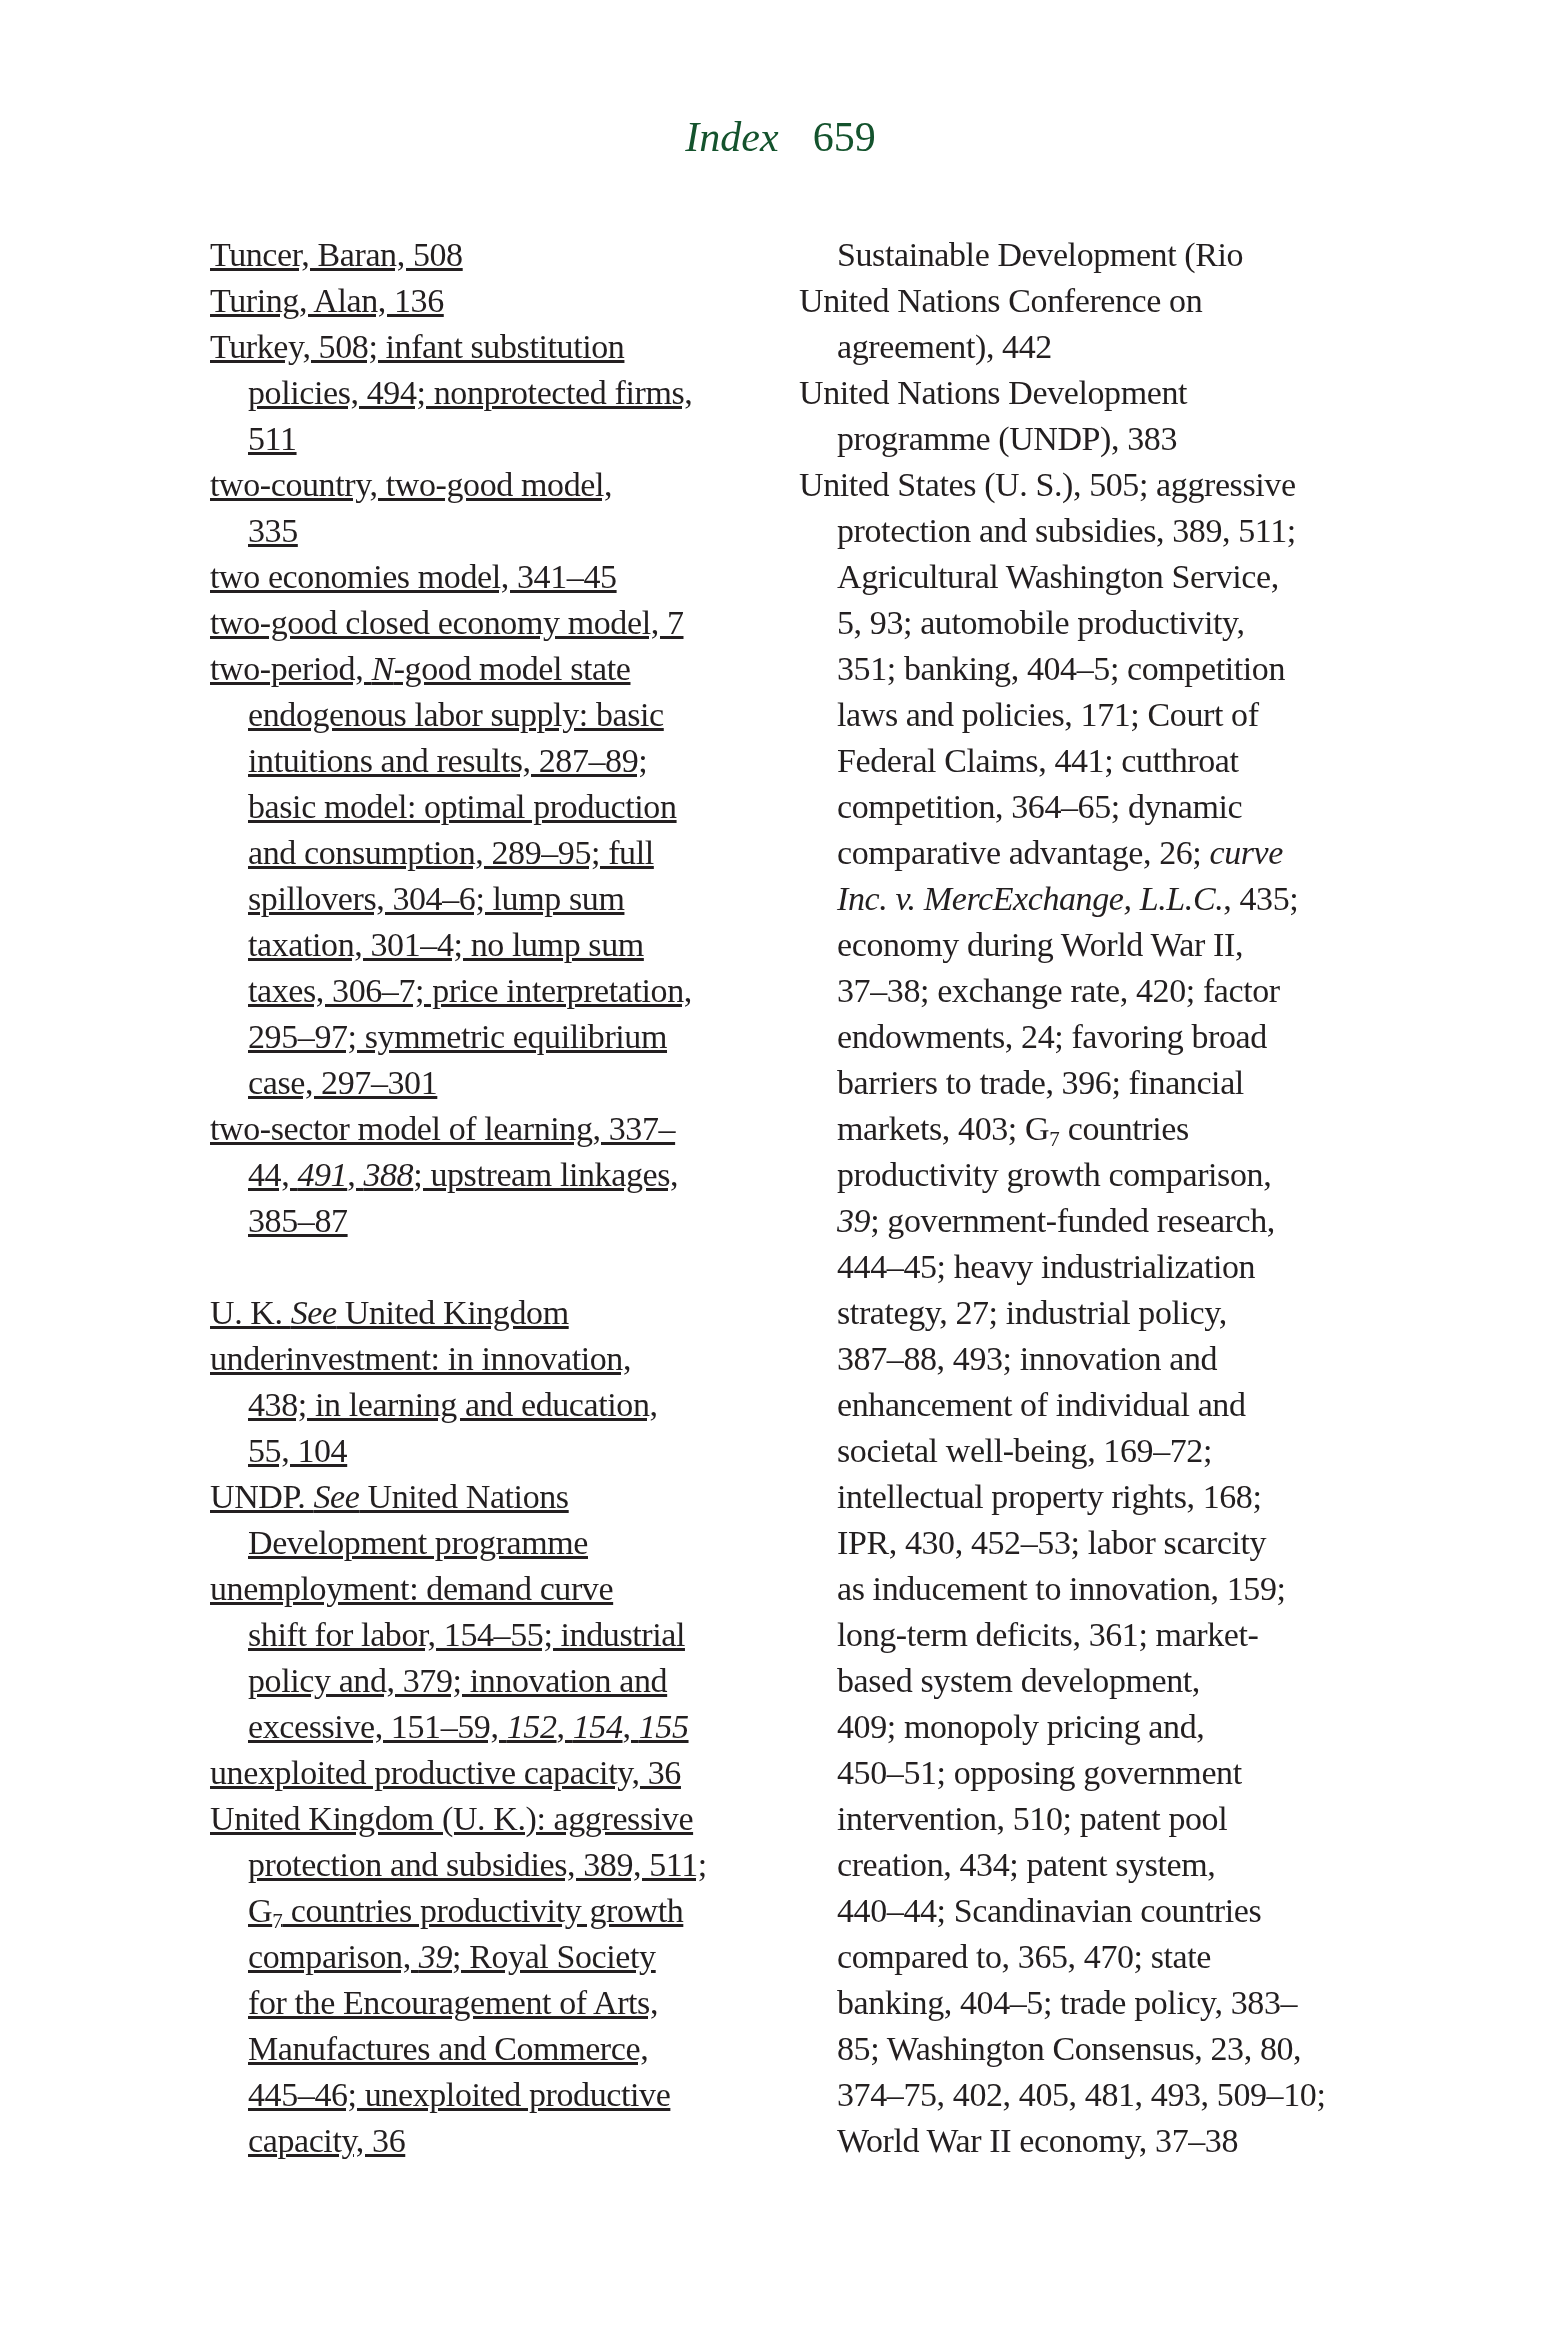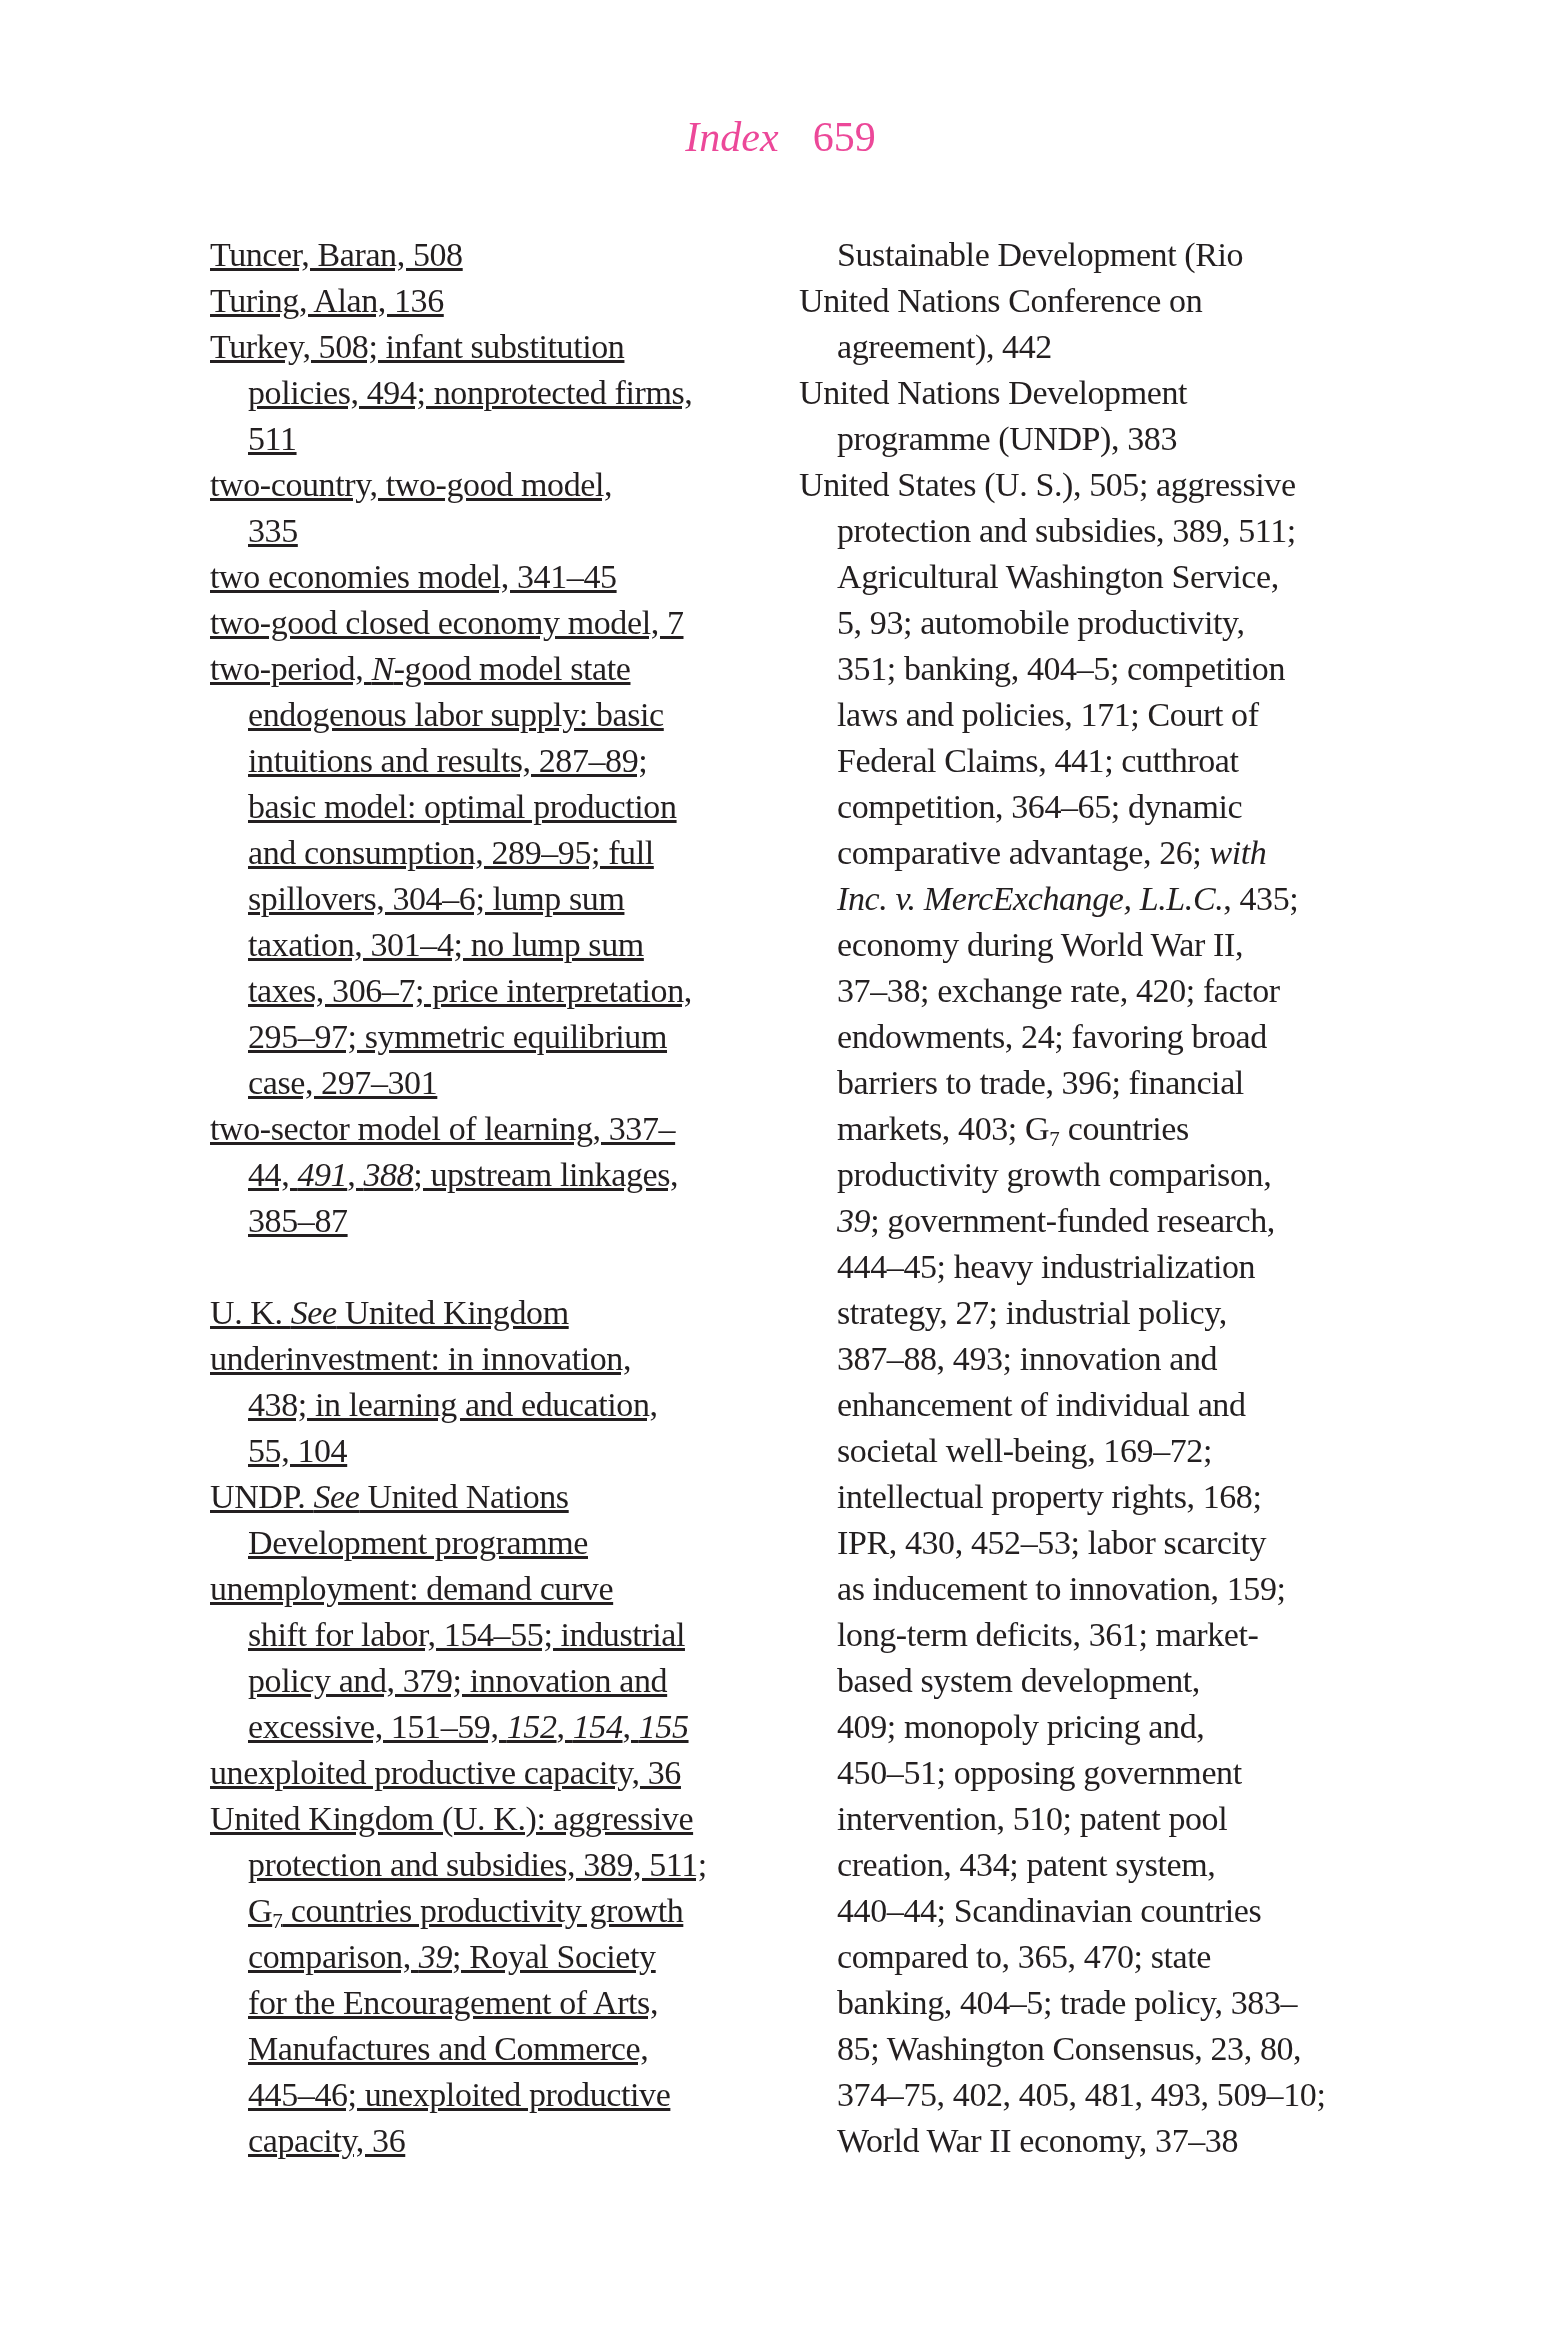--- a/index.html
+++ b/index.html
@@ -11,21 +11,21 @@
     color: #231f20;
     overflow: hidden;
   }
   .page-header {
     position: absolute;
     top: 113px; left: 0;
     width: 1561px;
     text-align: center;
     font-size: 42px;
     line-height: 48px;
-    color: #ec4899;
+    color: #14532d;
   }
   .header-title { font-style: italic; }
   .header-page-number { margin-left: 34px; }
   .index-column {
     position: absolute;
     top: 232px;
     font-size: 34px;
     line-height: 46px;
     letter-spacing: -0.4px;
   }
@@ -95,21 +95,21 @@
     <div class="line"><span>United Nations Development</span></div>
     <div class="line indent"><span>programme (UNDP), 383</span></div>
     <div class="line"><span>United States (U. S.), 505; aggressive</span></div>
     <div class="line indent"><span>protection and subsidies, 389, 511;</span></div>
     <div class="line indent"><span>Agricultural Washington Service,</span></div>
     <div class="line indent"><span>5, 93; automobile productivity,</span></div>
     <div class="line indent"><span>351; banking, 404–5; competition</span></div>
     <div class="line indent"><span>laws and policies, 171; Court of</span></div>
     <div class="line indent"><span>Federal Claims, 441; cutthroat</span></div>
     <div class="line indent"><span>competition, 364–65; dynamic</span></div>
-    <div class="line indent"><span>comparative advantage, 26; </span><span class="it">with</span></div>
+    <div class="line indent"><span>comparative advantage, 26; </span><span class="it">curve</span></div>
     <div class="line indent"><span class="it">Inc. v. MercExchange, L.L.C.</span><span>, 435;</span></div>
     <div class="line indent"><span>economy during World War II,</span></div>
     <div class="line indent"><span>37–38; exchange rate, 420; factor</span></div>
     <div class="line indent"><span>endowments, 24; favoring broad</span></div>
     <div class="line indent"><span>barriers to trade, 396; financial</span></div>
     <div class="line indent"><span>markets, 403; G</span><span class="sub">7</span><span> countries</span></div>
     <div class="line indent"><span>productivity growth comparison,</span></div>
     <div class="line indent"><span class="it">39</span><span>; government-funded research,</span></div>
     <div class="line indent"><span>444–45; heavy industrialization</span></div>
     <div class="line indent"><span>strategy, 27; industrial policy,</span></div>

